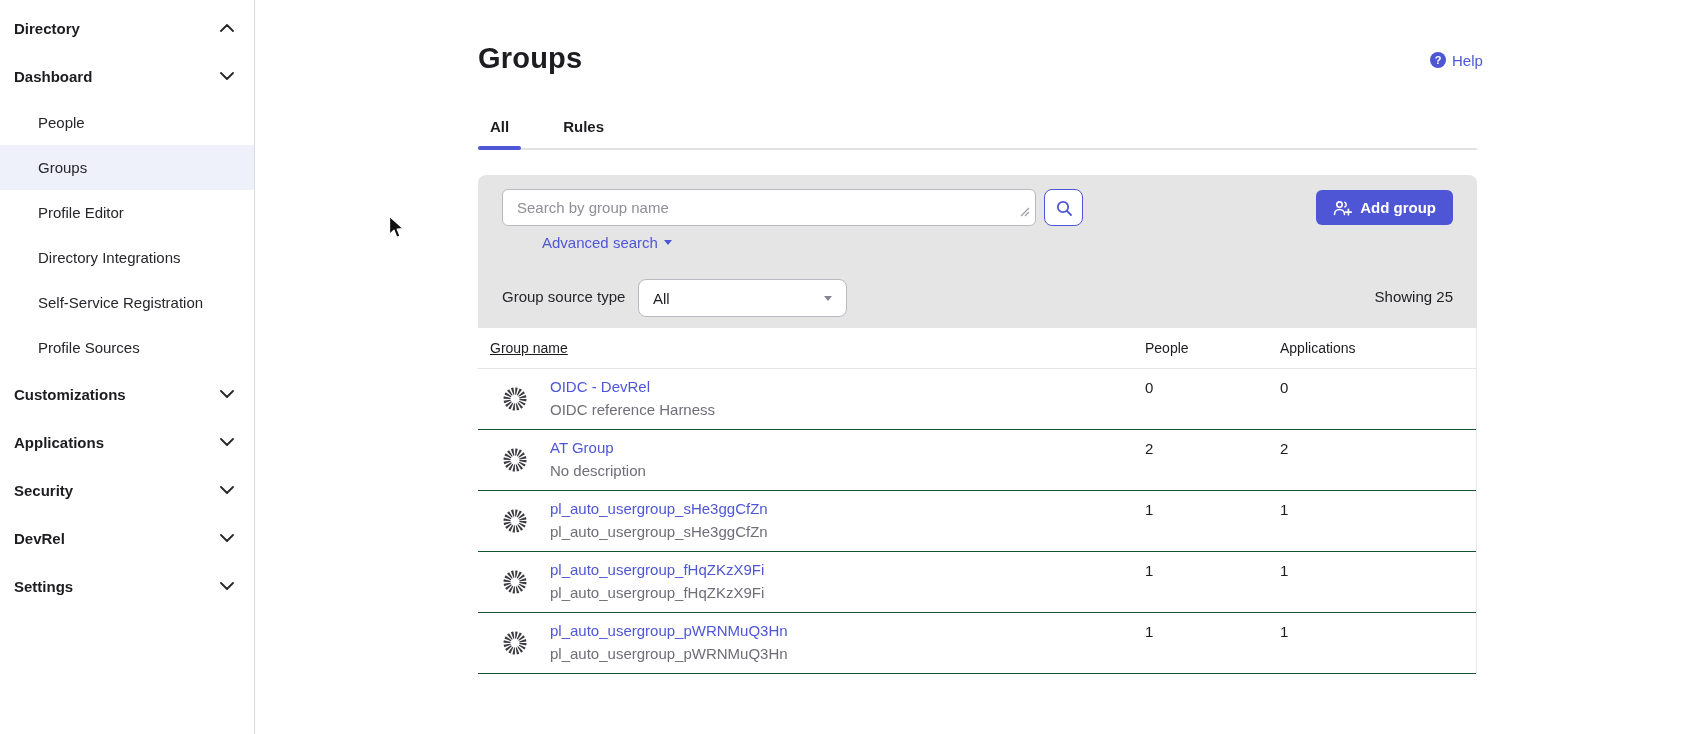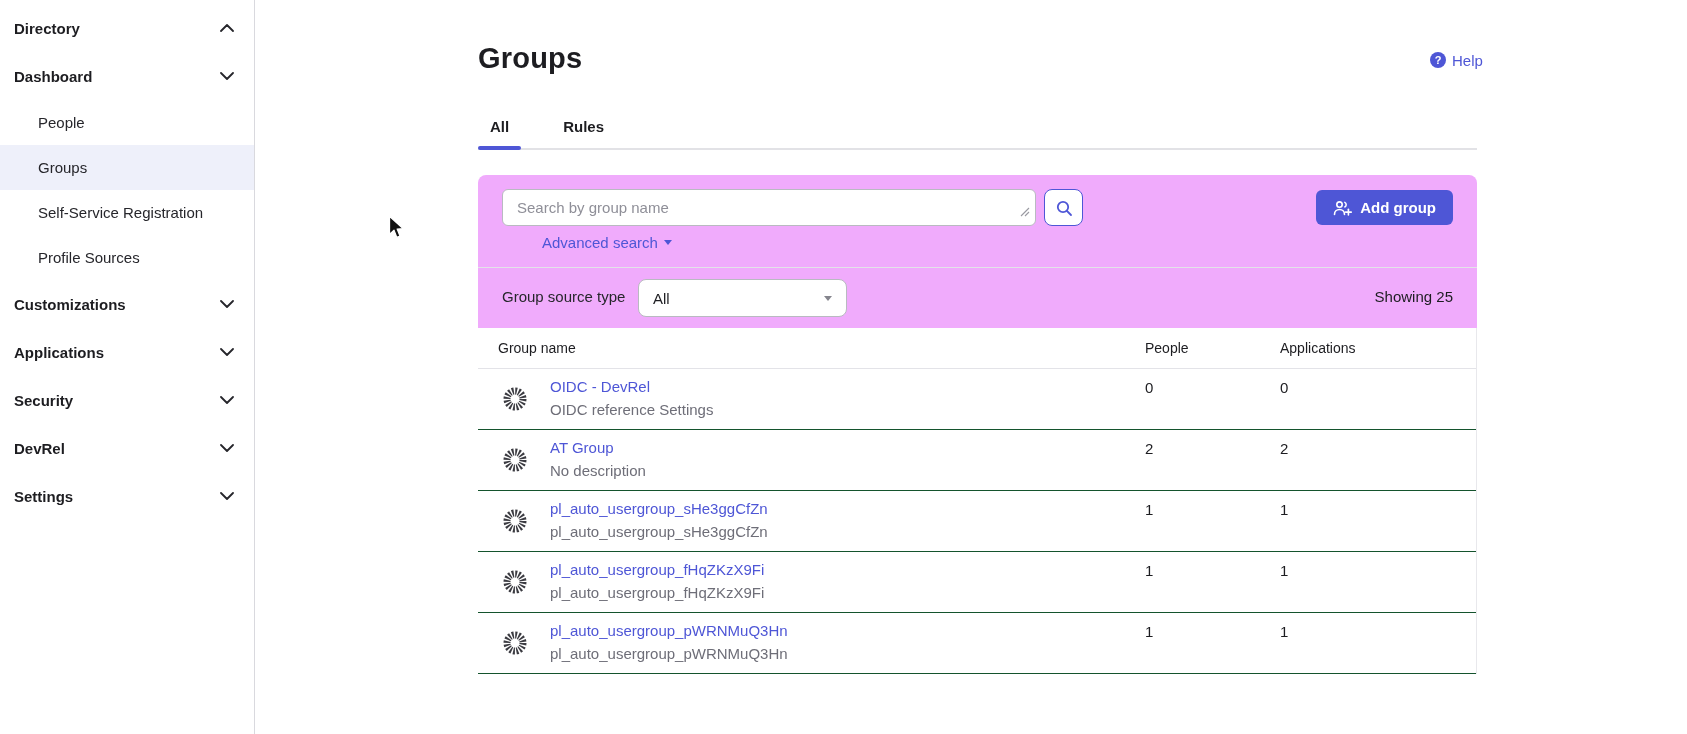--- a/index.html
+++ b/index.html
@@ -31,21 +31,21 @@
   .tabs { position:absolute; left:478px; top:108px; width:999px; display:flex; gap:30px;
     border-bottom:2px solid #e2e2e6; }
   .tab { background:none; border:none; font-family:inherit; font-size:15px; font-weight:700;
     color:#1d1d21; padding:10px 12px 13px 12px; cursor:pointer; position:relative; }
   .tab.active::after { content:""; position:absolute; left:0; right:0; bottom:-2px;
     height:4px; background:#4e56d6; border-radius:2px; }
 
   
   .panel { position:absolute; left:478px; top:175px; width:999px; height:559px; }
   .panel-gray { position:absolute; left:0; top:0; width:999px; height:153px;
-    background:#f0abfc; border-radius:8px 8px 0 0; }
+    background:#e5e5e5; border-radius:8px 8px 0 0; }
   .search-row { position:absolute; left:0; top:0; width:999px; height:92px; }
   .search-wrap { position:absolute; left:24px; top:14px; width:534px; height:37px; }
   .search-input { width:100%; height:100%; border:1px solid #b9bac1; border-radius:6px;
     padding:0 24px 0 14px; font-family:inherit; font-size:15px; color:#1d1d21; background:#fff; }
   .search-input::placeholder { color:#8f8f98; }
   .resize-grip { position:absolute; right:6px; bottom:5px; pointer-events:none; }
   .search-btn { position:absolute; left:566px; top:14px; width:39px; height:37px;
     background:#fff; border:1px solid #4e56d6; border-radius:8px; cursor:pointer;
     display:flex; align-items:center; justify-content:center; }
   .add-group-btn { position:absolute; right:24px; top:15px; height:35px; padding:0 17px;
@@ -60,21 +60,21 @@
     background:#fff; border:1px solid #b9bac1; border-radius:8px; cursor:pointer;
     display:flex; align-items:center; padding:0 14px; font-size:15px; color:#1d1d21; }
   .source-select .caret { margin-left:auto; color:#85858d; display:flex; }
   .showing { position:absolute; right:24px; top:20px; font-size:15px; color:#1d1d21; }
 
   
   .grid { position:absolute; left:0; top:153px; width:999px; background:#fff;
     border-right:1px solid #e8e8ec; }
   .grid-head { position:relative; height:41px; border-bottom:1px solid #e3e3e8; }
   .th { position:absolute; top:12px; font-size:14px; font-weight:500; color:#1d1d21; }
-  .th0 { left:20px; } .th1 { left:667px; } .th2 { left:802px; }
+  .th0 { left:12px;text-decoration:underline; } .th1 { left:667px; } .th2 { left:802px; }
   .grid-row { position:relative; height:61px; border-bottom:1px solid #14532d; }
   .g-icon { position:absolute; left:24px; top:17px; width:26px; height:26px; }
   .g-name { position:absolute; left:72px; top:9px; font-size:15px; color:#4e56d6;
     text-decoration:none; cursor:pointer; }
   .g-desc { position:absolute; left:72px; top:32px; font-size:15px; color:#6e6e78; }
   .num { position:absolute; top:10px; font-size:15px; color:#1d1d21; }
   .num.people { left:667px; } .num.apps { left:802px; }
   .num.underlined { text-decoration:underline; cursor:pointer; }
 
   .cursor { position:absolute; left:388px; top:215px; pointer-events:none; z-index:50; }
@@ -99,20 +99,26 @@
           <svg width="14" height="8" viewBox="0 0 14 8">
             <polyline points="1,1 7,7 13,1" fill="none" stroke="#26262b" stroke-width="1.8" stroke-linecap="round" stroke-linejoin="round"></polyline>
           </svg>
         </span>
       </div>
       <div class="side-item sub">
         <span>People</span>
       </div>
       <div class="side-item sub selected">
         <span>Groups</span>
+      </div>
+      <div class="side-item sub">
+        <span>Profile Editor</span>
+      </div>
+      <div class="side-item sub">
+        <span>Directory Integrations</span>
       </div>
       <div class="side-item sub">
         <span>Self-Service Registration</span>
       </div>
       <div class="side-item sub">
         <span>Profile Sources</span>
       </div>
       <div class="side-item top">
         <span>Customizations</span>
         <span class="chev">
@@ -227,21 +233,21 @@
           <div class="th th0">Group name</div>
           <div class="th th1">People</div>
           <div class="th th2">Applications</div>
         </div>
       <div id="grid-body">
           <div class="grid-row">
             <span class="g-icon"><svg width="26" height="26" viewBox="0 0 26 26">
                 <circle cx="13" cy="13" r="8" fill="none" stroke="#3b3b41" stroke-width="7" stroke-dasharray="1.75 1.39"></circle>
               </svg></span>
             <a class="g-name">OIDC - DevRel</a>
-            <div class="g-desc">OIDC reference Settings</div>
+            <div class="g-desc">OIDC reference Harness</div>
             <div class="num people">0</div>
             <div class="num apps">0</div>
           </div>
           <div class="grid-row">
             <span class="g-icon"><svg width="26" height="26" viewBox="0 0 26 26">
                 <circle cx="13" cy="13" r="8" fill="none" stroke="#3b3b41" stroke-width="7" stroke-dasharray="1.75 1.39"></circle>
               </svg></span>
             <a class="g-name">AT Group</a>
             <div class="g-desc">No description</div>
             <div class="num people">2</div>

